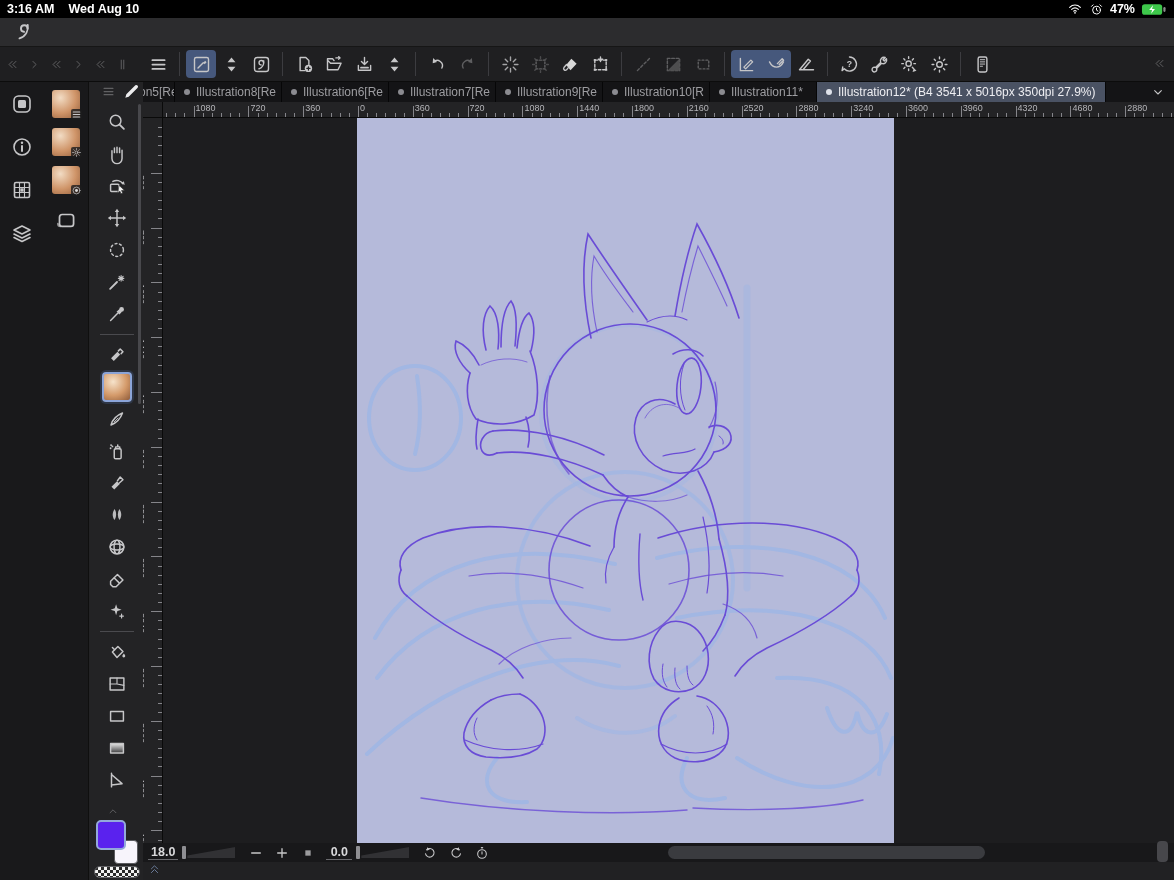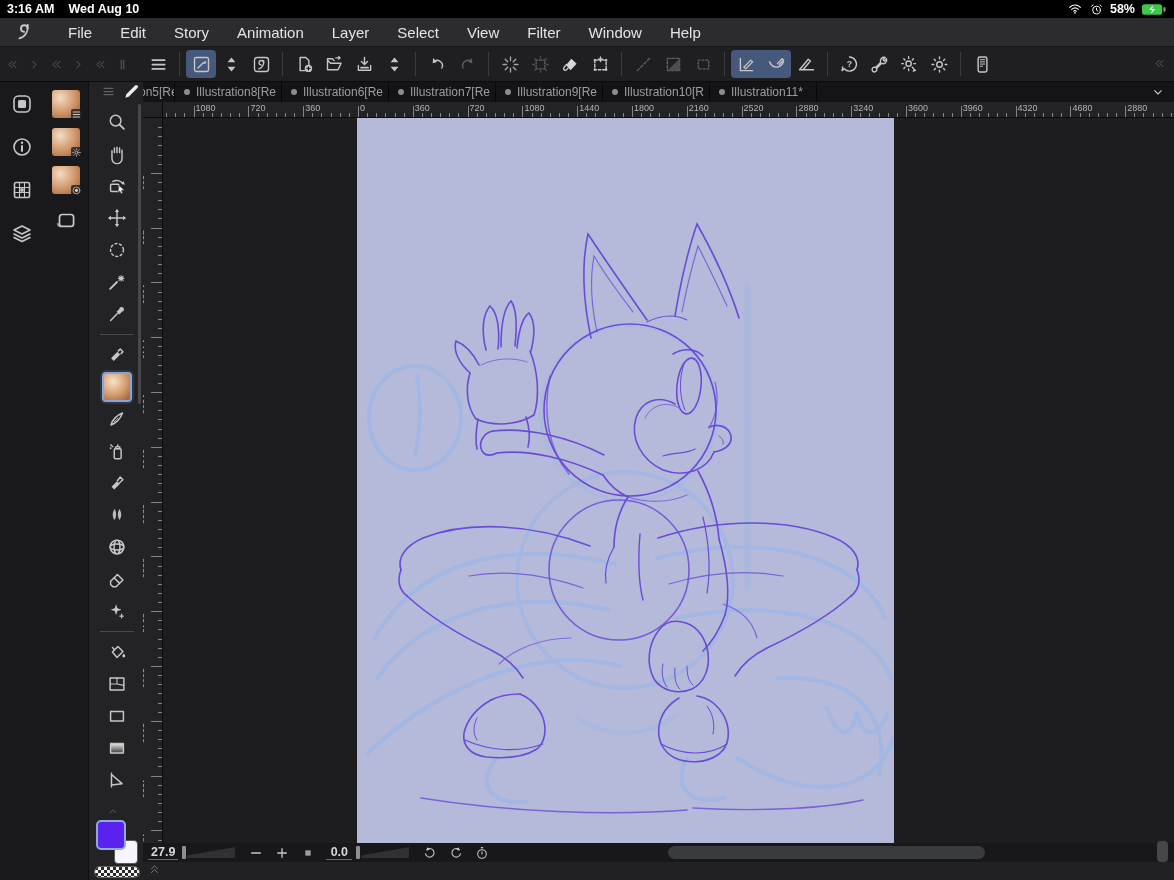--- a/index.html
+++ b/index.html
@@ -93,50 +93,38 @@
             <path d="M4 9.5C8.5 5 15.5 5 20 9.5M7 12.5c3-2.7 7-2.7 10 0M10 15.3c1.2-1 2.8-1 4 0" stroke="#fff"></path>
             <circle fill="#fff" stroke="none" cx="12" cy="17.8" r="1.3"></circle>
           </svg>
         </span>
         <span class="ic">
           <svg viewBox="0 0 24 24" width="15" height="15">
             <circle cx="12" cy="13" r="6.2" stroke="#fff"></circle>
             <path d="M12 9.8V13l2.3 1.5M6.5 4.5 4 7M17.5 4.5 20 7" stroke="#fff"></path>
           </svg>
         </span>
-        <span>58%</span>
+        <span>47%</span>
         <span class="ic">
           <svg viewBox="0 0 27 13" width="26" height="13">
             <rect x="1" y="1" width="21" height="11" rx="3" fill="#3ec84b" stroke="none"></rect>
             <rect x="23.2" y="4" width="2.3" height="5" rx="1.1" fill="#8a8a8a" stroke="none"></rect>
             <path d="M12.5 2 8.5 7h3L10.5 11 14.5 6h-3z" fill="#fff" stroke="none"></path>
           </svg>
         </span>
       </span>
   </div>
 
   <div class="abs menubar">
     <span class="logo" id="app-logo"><span class="ic">
           <svg viewBox="0 0 24 24" width="22" height="22">
             <path d="M14.8 9.3a3.6 3.6 0 1 0-3.9 3.6" stroke-width="2.1"></path>
             <path d="M15 5.5c.6 5.5-1.6 12-9 14.5" stroke-width="2.1"></path>
           </svg>
         </span></span>
-    <span id="menu-items" style="display:flex">
-        <div class="mi">File</div>
-        <div class="mi">Edit</div>
-        <div class="mi">Story</div>
-        <div class="mi">Animation</div>
-        <div class="mi">Layer</div>
-        <div class="mi">Select</div>
-        <div class="mi">View</div>
-        <div class="mi">Filter</div>
-        <div class="mi">Window</div>
-        <div class="mi">Help</div>
-      </span>
   </div>
 
   <div class="abs toolbar">
     <div class="tb-left" id="tb-left">
         <span class="tbtn dim" style="width: 20px;">
           <span class="ic">
             <svg viewBox="0 0 24 24" width="15" height="15">
               <path d="M11.5 7 6.5 12l5 5M17.5 7l-5 5 5 5"></path>
             </svg>
           </span>
@@ -419,20 +407,24 @@
         <span class="dot"></span>
         <span>Illustration9[Re</span>
       </div>
       <div class="tab" style="width: 107px;">
         <span class="dot"></span>
         <span>Illustration10[R</span>
       </div>
       <div class="tab" style="width: 107px;">
         <span class="dot"></span>
         <span>Illustration11*</span>
+      </div>
+      <div class="tab active">
+        <span class="dot"></span>
+        <span>Illustration12* (B4 3541 x 5016px 350dpi 27.9%)</span>
       </div>
       <span class="spacer"></span>
       <span style="display: flex; align-items: center; padding: 0px 8px;">
         <span class="ic">
           <svg viewBox="0 0 24 24" width="16" height="16">
             <path d="M7 10l5 5 5-5"></path>
           </svg>
         </span>
       </span>
     </div>
@@ -1009,21 +1001,21 @@
           <path d="M350 588 C356 596 358 606 356 616" stroke-width="1"></path>
           <path d="M366 486 C384 492 396 504 400 520" stroke-width="1.2" opacity="0.8"></path>
           <path d="M64 680 C150 694 252 698 330 692" stroke-width="1.4" opacity="0.8"></path>
           <path d="M336 690 C408 694 470 690 506 682" stroke-width="1.4" opacity="0.8"></path>
         </g>
       </svg>
     </div>
   </div>
 
   <div class="abs bottombar">
-    <span class="bval">27.9</span>
+    <span class="bval">18.0</span>
     <span class="slhandle"></span>
     <span class="wedge"></span>
     <span id="zoom-ctrls" style="display:flex;margin-left:8px">
         <span class="bbtn">
           <span class="ic">
             <svg viewBox="0 0 24 24" width="16" height="16">
               <path d="M5.5 12h13" stroke-width="2"></path>
             </svg>
           </span>
         </span>

